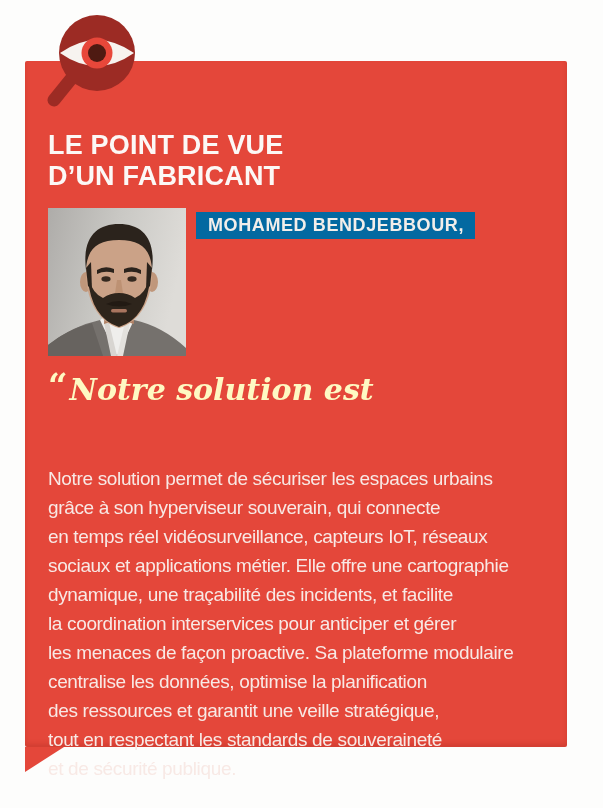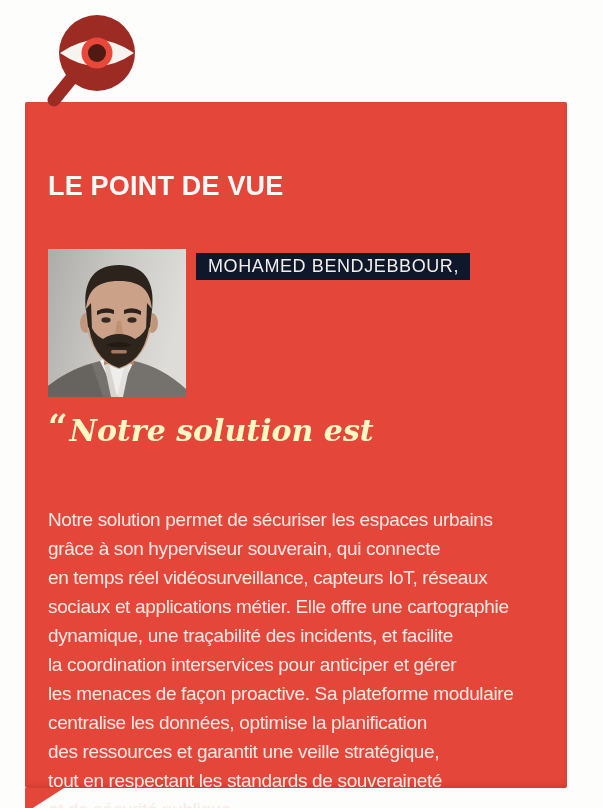--- a/index.html
+++ b/index.html
@@ -13,21 +13,20 @@
   .page { position: absolute; inset: 0; }
 
   
   .card {
     position: absolute;
     left: 25px; top: 61px;
     width: 542px; height: 686px;
     background: var(--accent, #e4473a);
     border-radius: 2px;
     box-shadow: inset 0 -3px 5px rgba(120,20,10,0.18);
-    margin-top: 41px;
   }
   .tail {
     position: absolute;
     left: 0; bottom: -25px;
     width: 0; height: 0;
     border-top: 25px solid var(--accent, #e4473a);
     border-right: 39px solid transparent;
   }
 
   
@@ -57,24 +56,24 @@
     overflow: hidden;
   }
 
   
   .name-label {
     position: absolute;
     left: 171px; top: 151px;
   }
   .name-label .bar {
     display: table;
-    background: #0f172a;
+    background: #0369a1;
     color: #f2eeea;
     font-size: 18px;
-    font-weight: normal;
+    font-weight: bold;
     line-height: 27px;
     letter-spacing: 0.6px;
     padding: 0 11px 0 12px;
     white-space: nowrap;
   }
 
   
   .quote {
     position: absolute;
     left: 23px; top: 308px;
@@ -115,20 +114,21 @@
 </style>
 </head>
 <body style="background: rgb(253, 253, 252);">
 
 <div class="page">
 
   <div class="card">
 
     <h1 class="section-title">
       <div>LE POINT DE VUE</div>
+      <div>D’UN FABRICANT</div>
     </h1>
 
     <div class="portrait">
       <svg width="138" height="148" viewBox="0 0 138 148" xmlns="http://www.w3.org/2000/svg">
         <defs>
           <linearGradient id="pbg" x1="0" y1="0" x2="1" y2="0.25">
             <stop offset="0" stop-color="#aeaca9"></stop>
             <stop offset="0.5" stop-color="#c9c8c4"></stop>
             <stop offset="1" stop-color="#dedcd8"></stop>
           </linearGradient>

